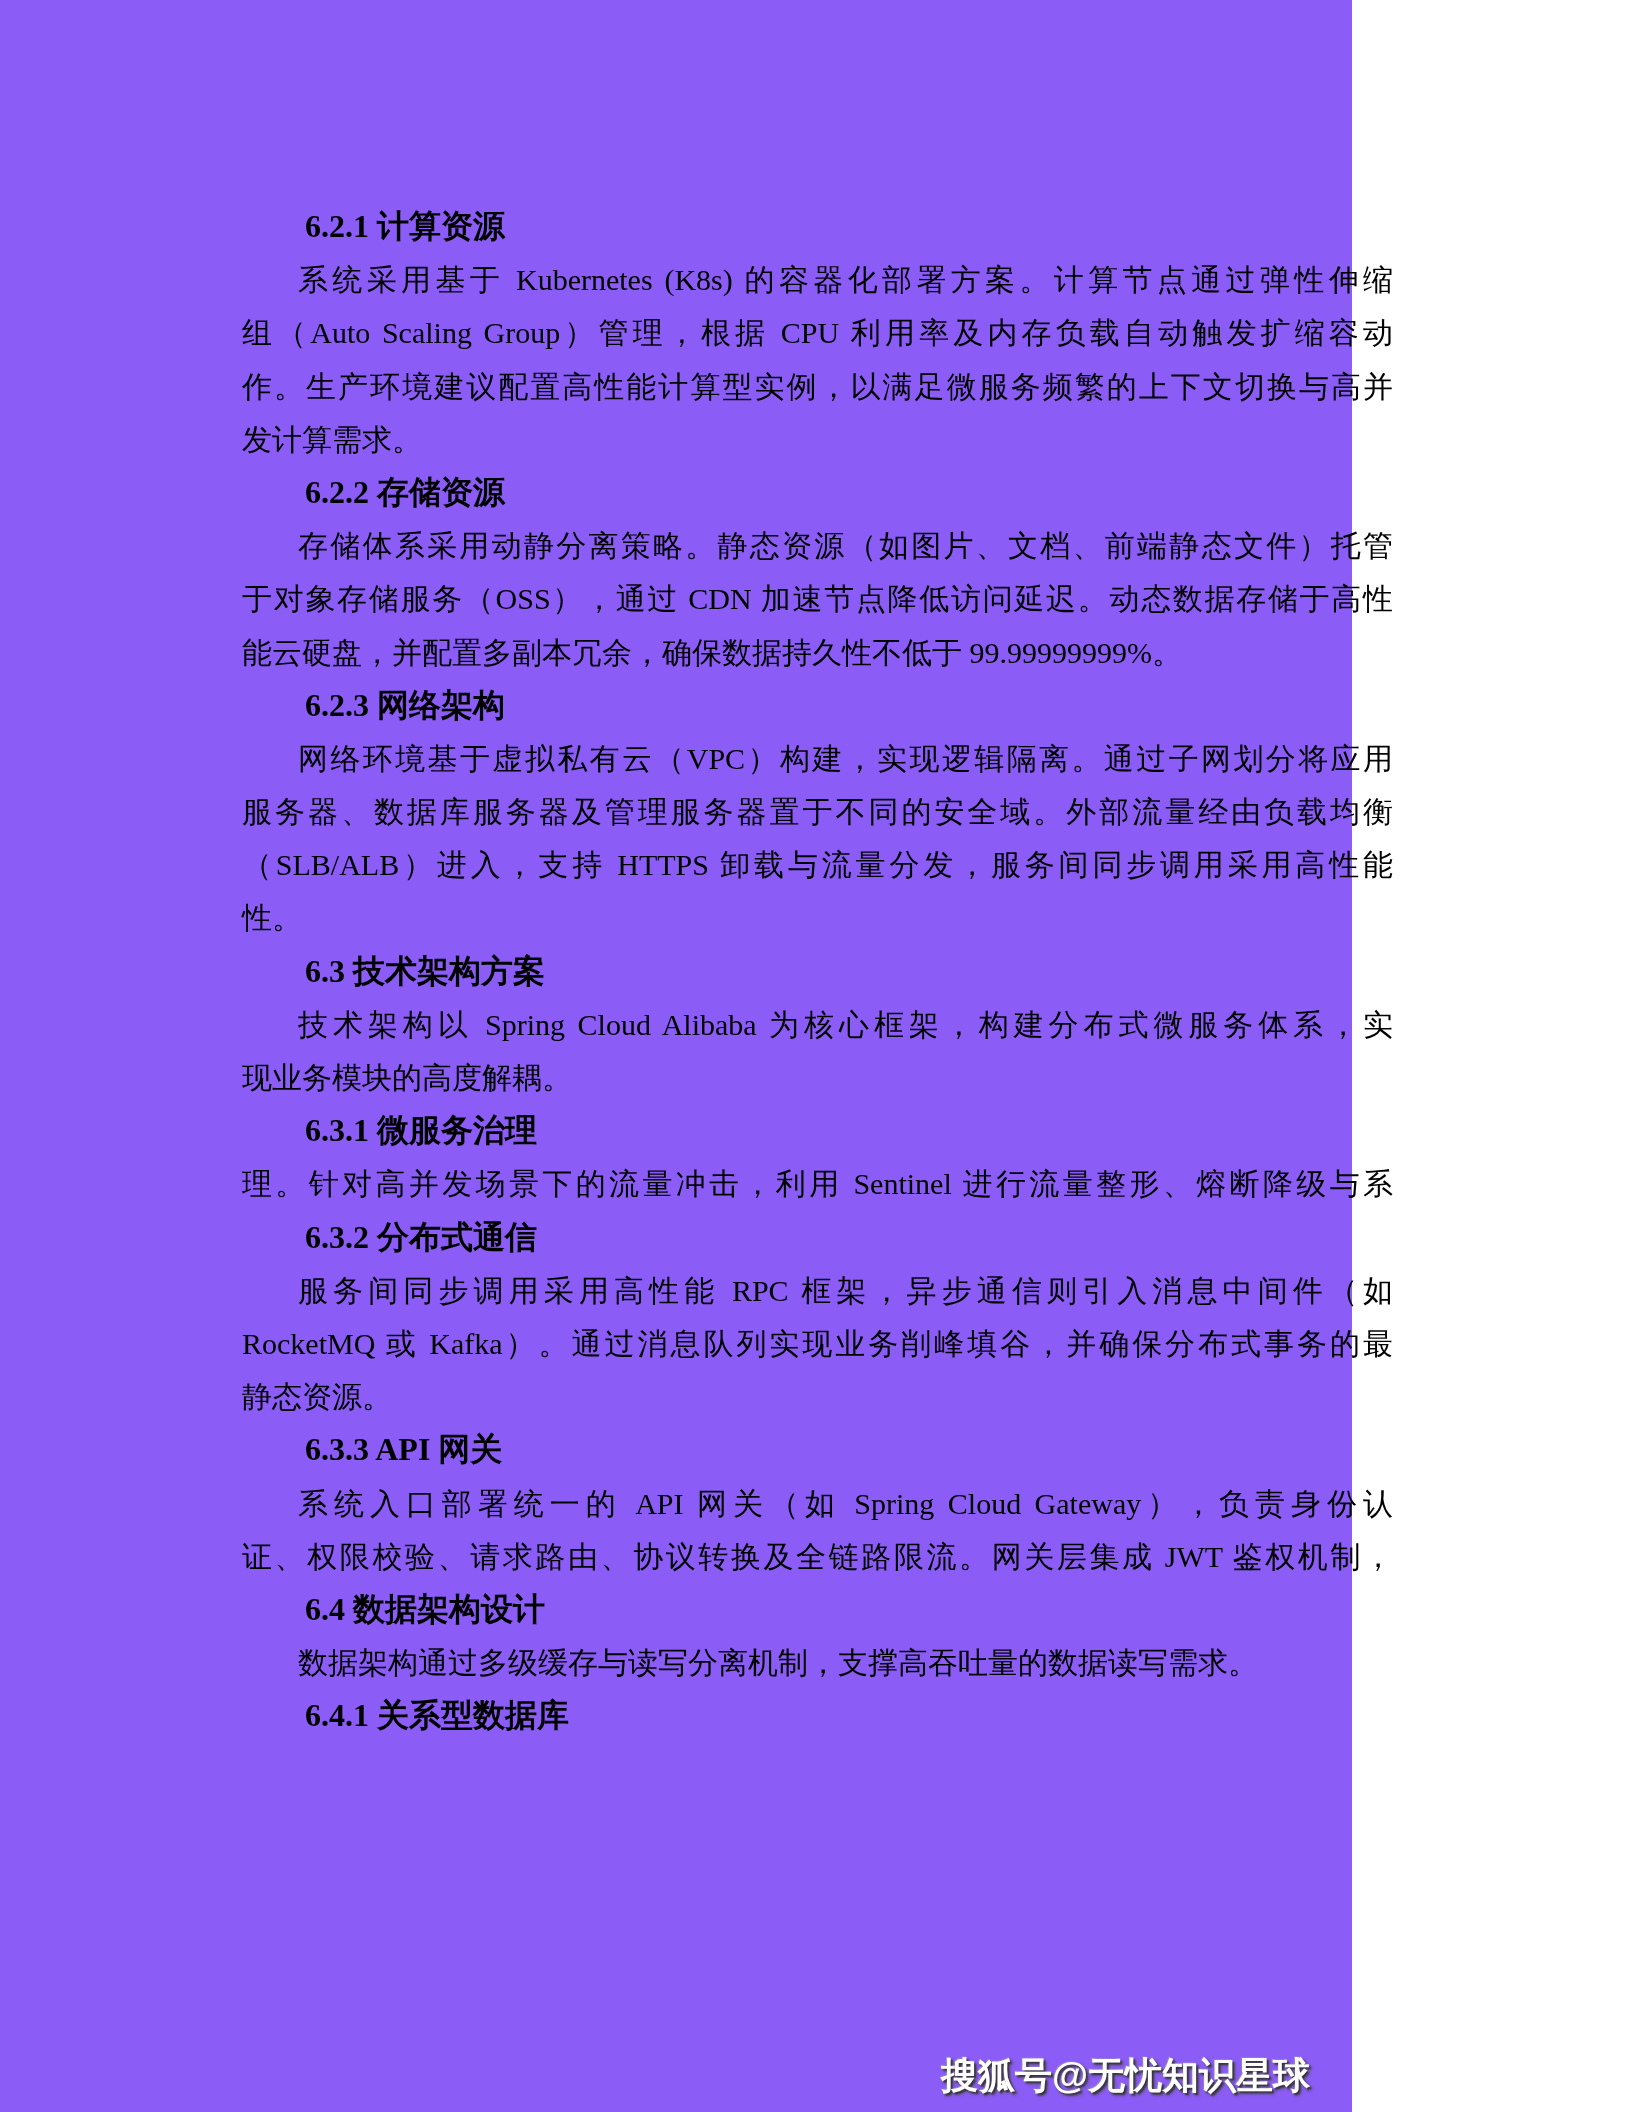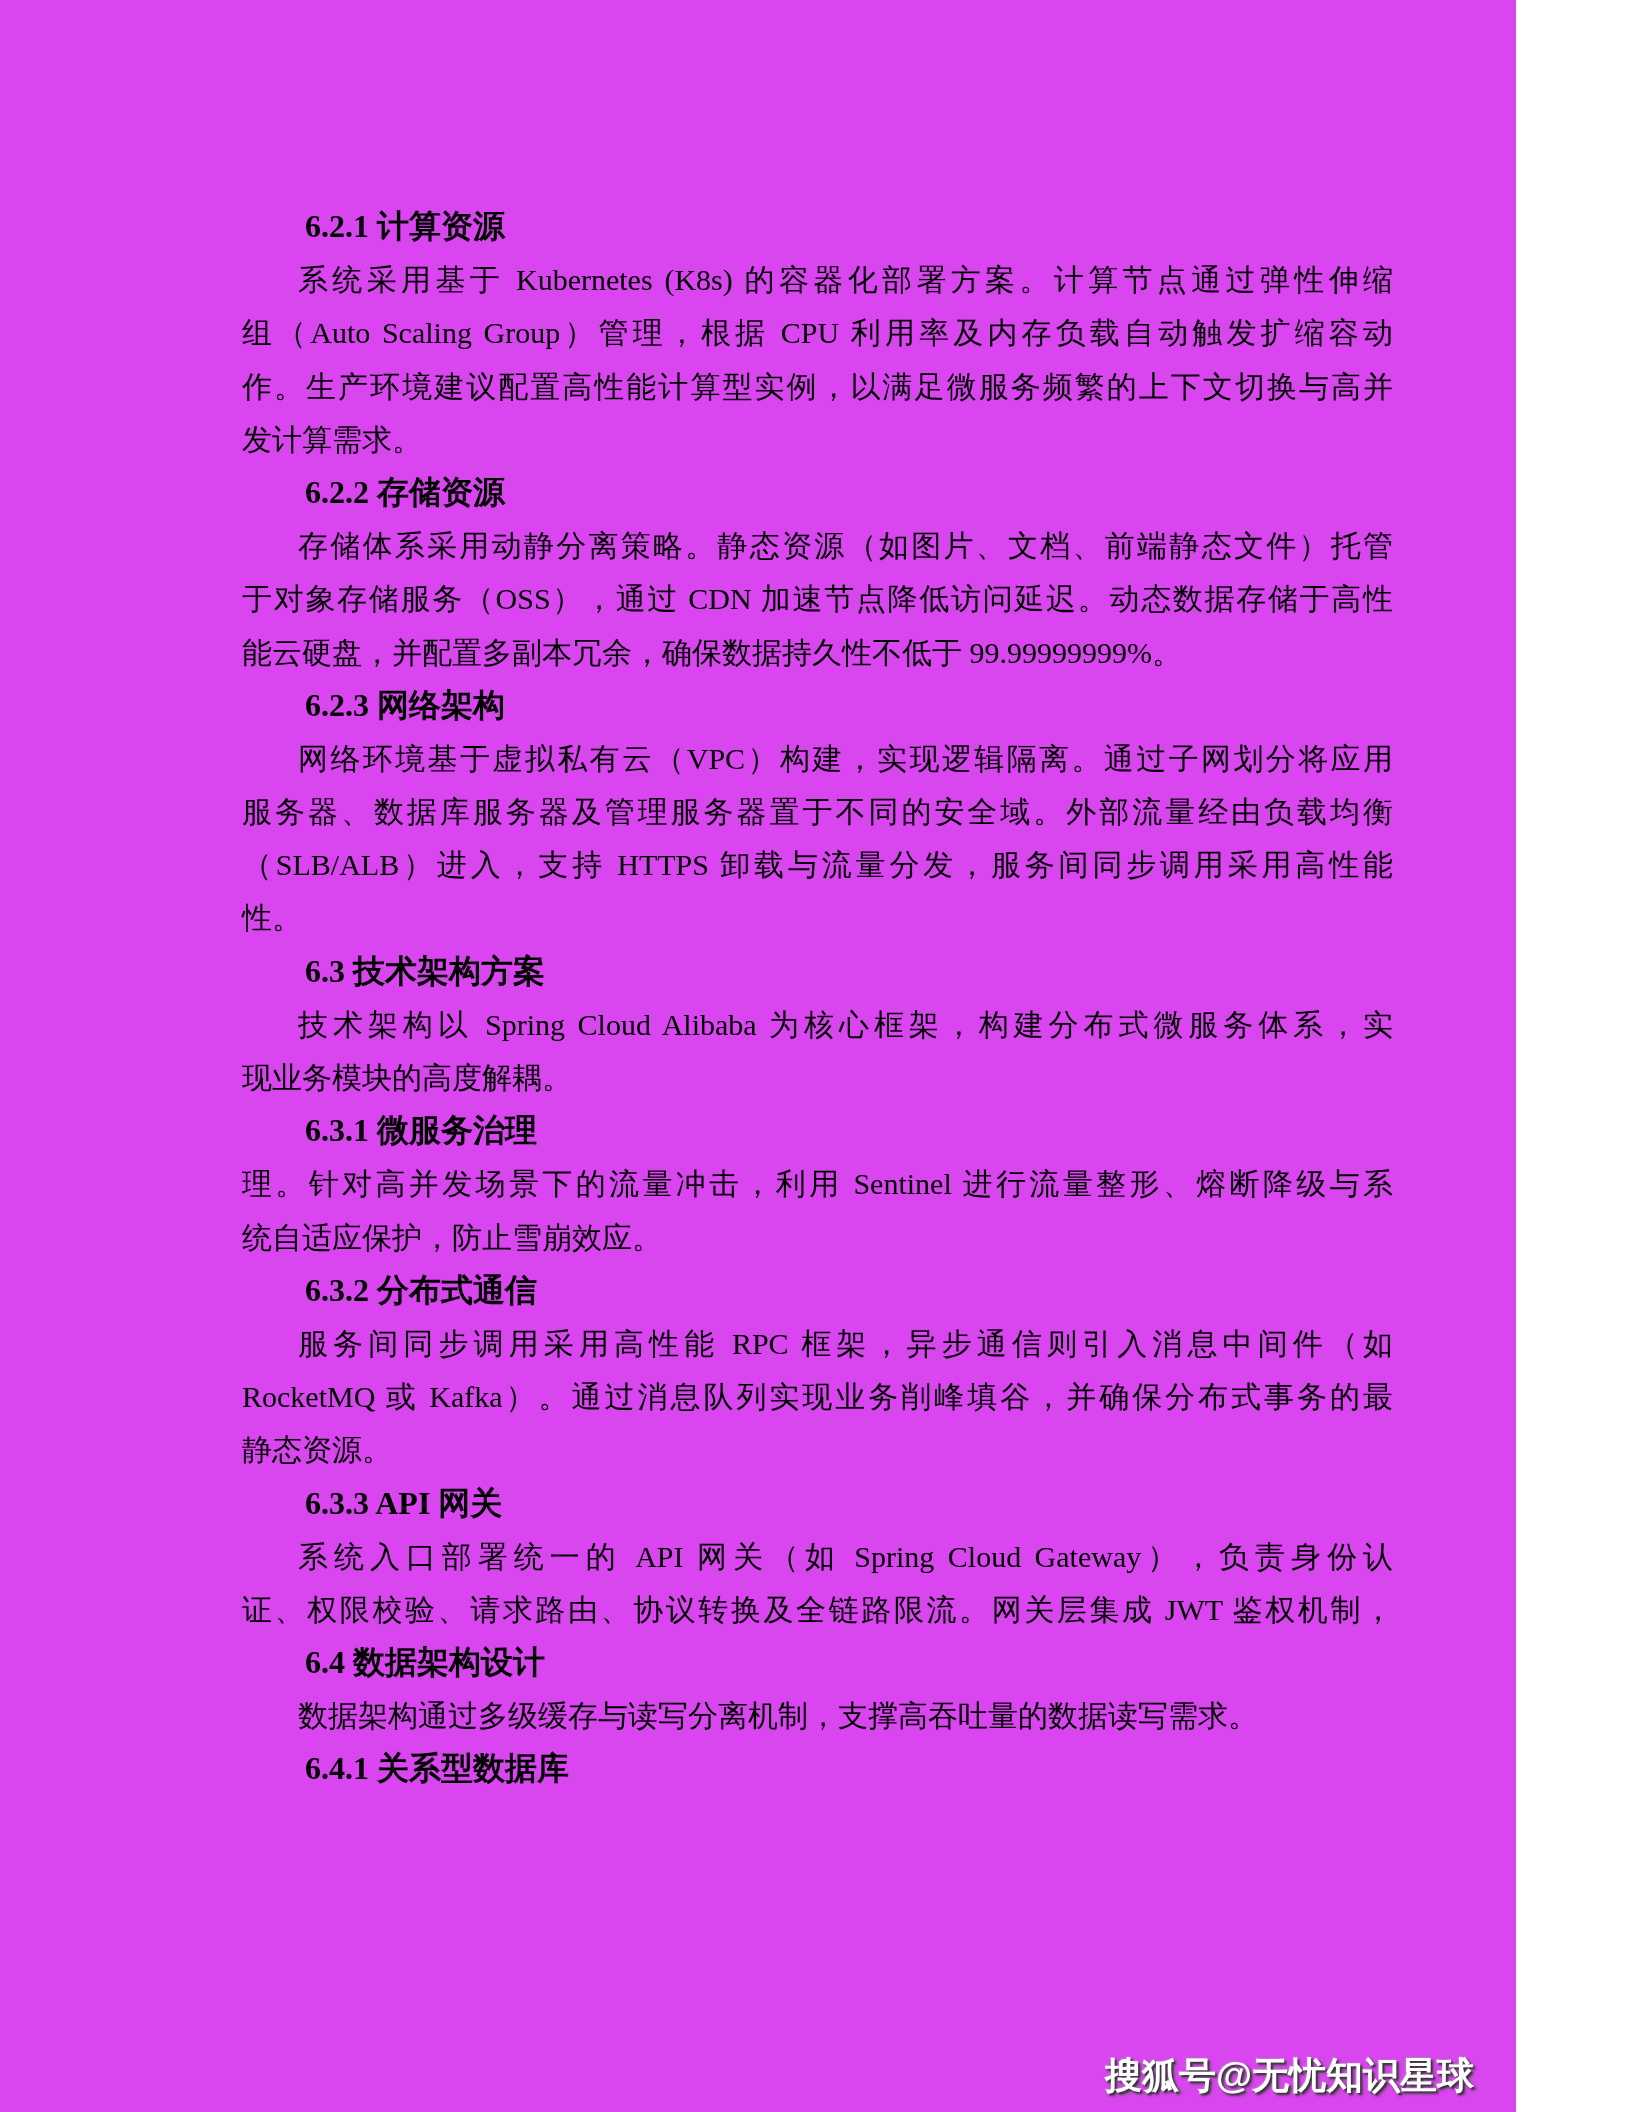--- a/index.html
+++ b/index.html
@@ -11,23 +11,23 @@
     height: 2112px;
     background: #ffffff;
     position: relative;
     overflow: hidden;
     font-family: "Liberation Serif", "DejaVu Serif", serif;
     color: #000000;
   }
   .page {
     position: absolute;
     left: 0; top: 0;
-    width: 1516px;
+    width: 1352px;
     height: 2112px;
-    background: #d946ef;
+    background: #8b5cf6;
   }
   .content {
     position: absolute;
     left: 242px;
     top: 200px;
     width: 1151px;
   }
   .ln {
     height: 53.2px;
     line-height: 53.2px;
@@ -82,21 +82,20 @@
     <div class="ln h">6.2.3 网络架构</div>
     <div class="ln j ind">网络环境基于虚拟私有云（VPC）构建，实现逻辑隔离。通过子网划分将应用</div>
     <div class="ln j">服务器、数据库服务器及管理服务器置于不同的安全域。外部流量经由负载均衡</div>
     <div class="ln j">（SLB/ALB）进入，支持 HTTPS 卸载与流量分发，服务间同步调用采用高性能</div>
     <div class="ln">性。</div>
     <div class="ln h">6.3 技术架构方案</div>
     <div class="ln j ind">技术架构以 Spring Cloud Alibaba 为核心框架，构建分布式微服务体系，实</div>
     <div class="ln">现业务模块的高度解耦。</div>
     <div class="ln h">6.3.1 微服务治理</div>
     <div class="ln j">理。针对高并发场景下的流量冲击，利用 Sentinel 进行流量整形、熔断降级与系</div>
-    <div class="ln">统自适应保护，防止雪崩效应。</div>
     <div class="ln h">6.3.2 分布式通信</div>
     <div class="ln j ind">服务间同步调用采用高性能 RPC 框架，异步通信则引入消息中间件（如</div>
     <div class="ln j">RocketMQ 或 Kafka）。通过消息队列实现业务削峰填谷，并确保分布式事务的最</div>
     <div class="ln">静态资源。</div>
     <div class="ln h">6.3.3 API 网关</div>
     <div class="ln j ind">系统入口部署统一的 API 网关（如 Spring Cloud Gateway），负责身份认</div>
     <div class="ln j">证、权限校验、请求路由、协议转换及全链路限流。网关层集成 JWT 鉴权机制，</div>
     <div class="ln h">6.4 数据架构设计</div>
     <div class="ln ind">数据架构通过多级缓存与读写分离机制，支撑高吞吐量的数据读写需求。</div>
     <div class="ln h">6.4.1 关系型数据库</div>

